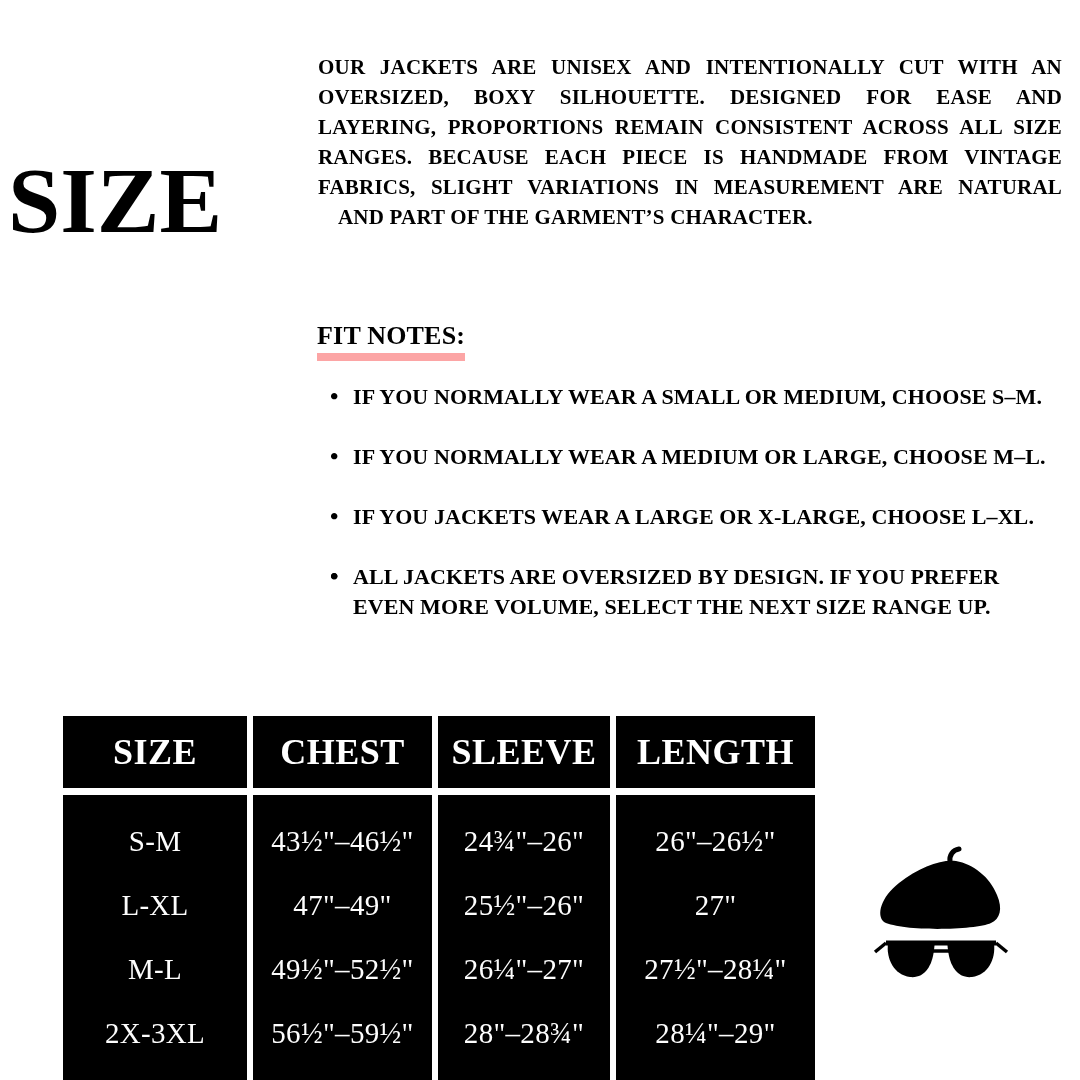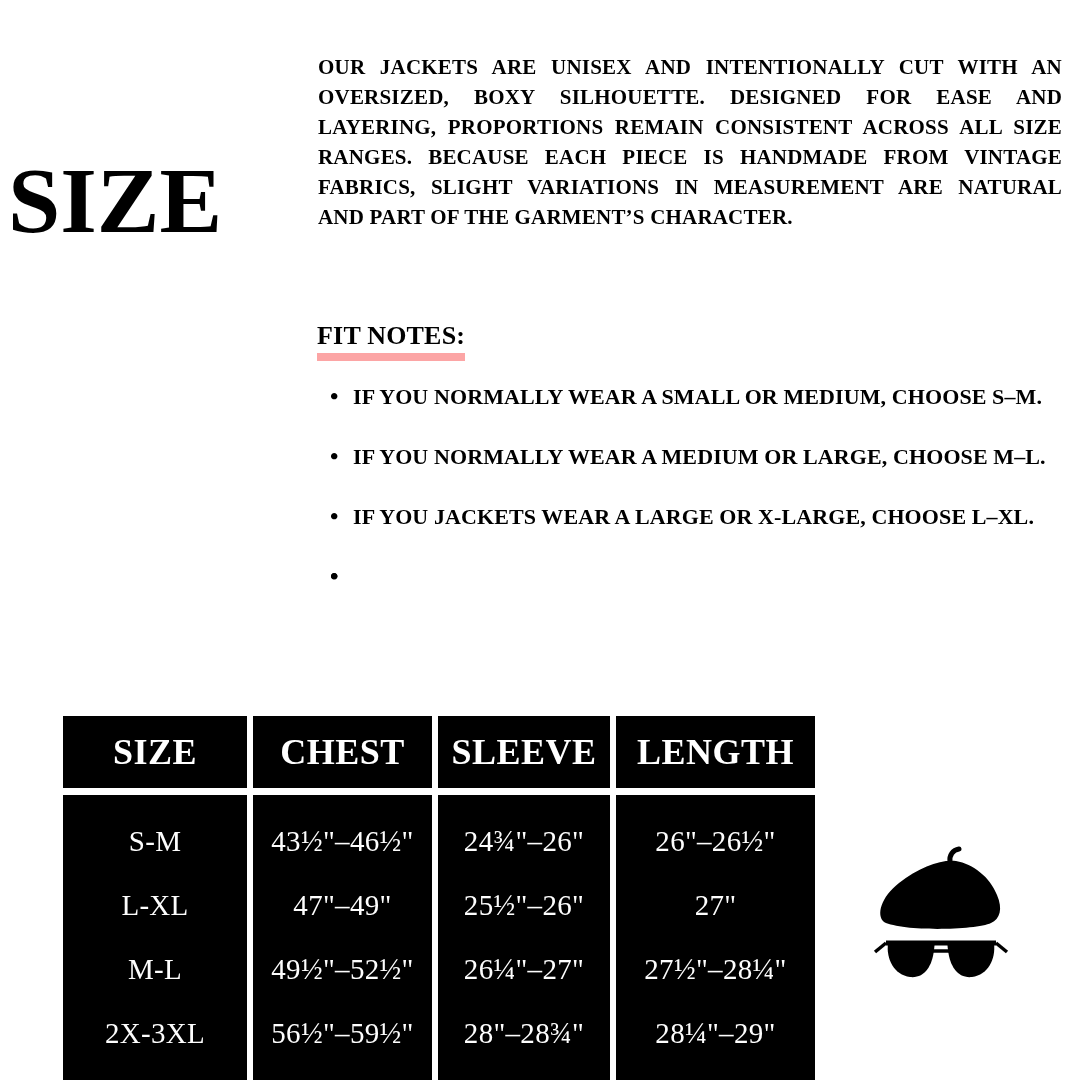--- a/index.html
+++ b/index.html
@@ -38,20 +38,21 @@
     line-height: 30px;
     letter-spacing: 0.2px;
   }
   .intro-line {
     text-align: justify;
     text-align-last: justify;
     white-space: normal;
   }
   .intro-line.last-line {
     text-align-last: left;
+    margin-left: 20px;
   }
 
   
   .fit-notes-heading {
     position: absolute;
     left: 317px;
     top: 320px;
     font-size: 26px;
     font-weight: 700;
     line-height: 32px;
@@ -169,20 +170,21 @@
     </li>
     <li>
       <span class="bullet-dot">•</span>
       <span>IF YOU JACKETS WEAR A LARGE OR X-LARGE, CHOOSE L–XL.</span>
     </li>
     <li>
       <span class="bullet-dot">•</span>
     </li>
     <li>
       <span class="bullet-dot">•</span>
+      <span>ALL JACKETS ARE OVERSIZED BY DESIGN. IF YOU PREFER EVEN MORE VOLUME, SELECT THE NEXT SIZE RANGE UP.</span>
     </li>
   </ul>
 
   <div class="size-table">
     <div class="th">SIZE</div>
     <div class="th">CHEST</div>
     <div class="th">SLEEVE</div>
     <div class="th">LENGTH</div>
 
     <div class="col-body">

